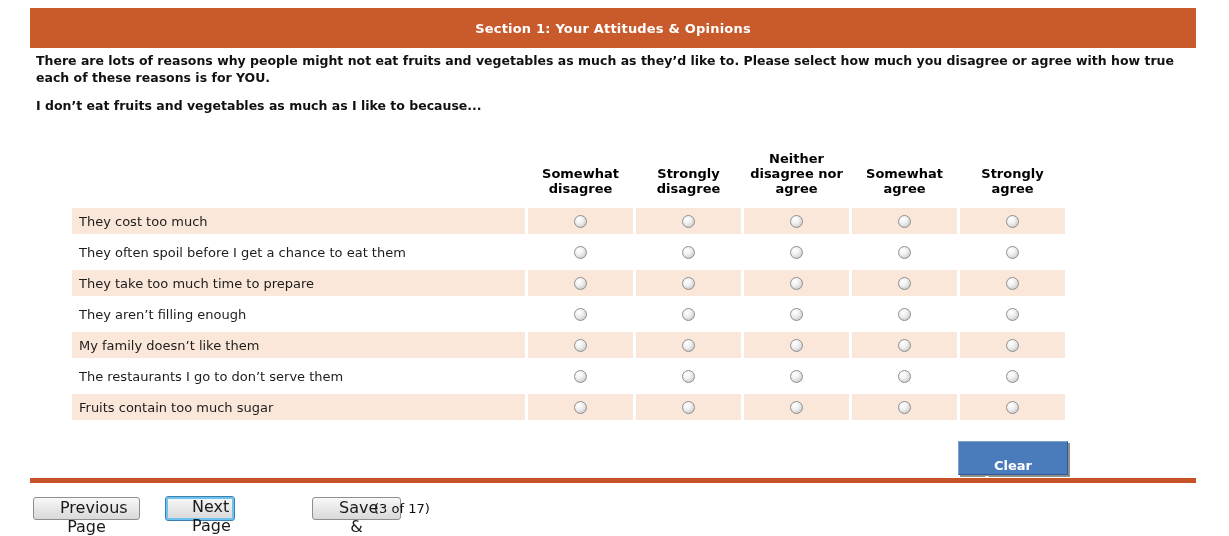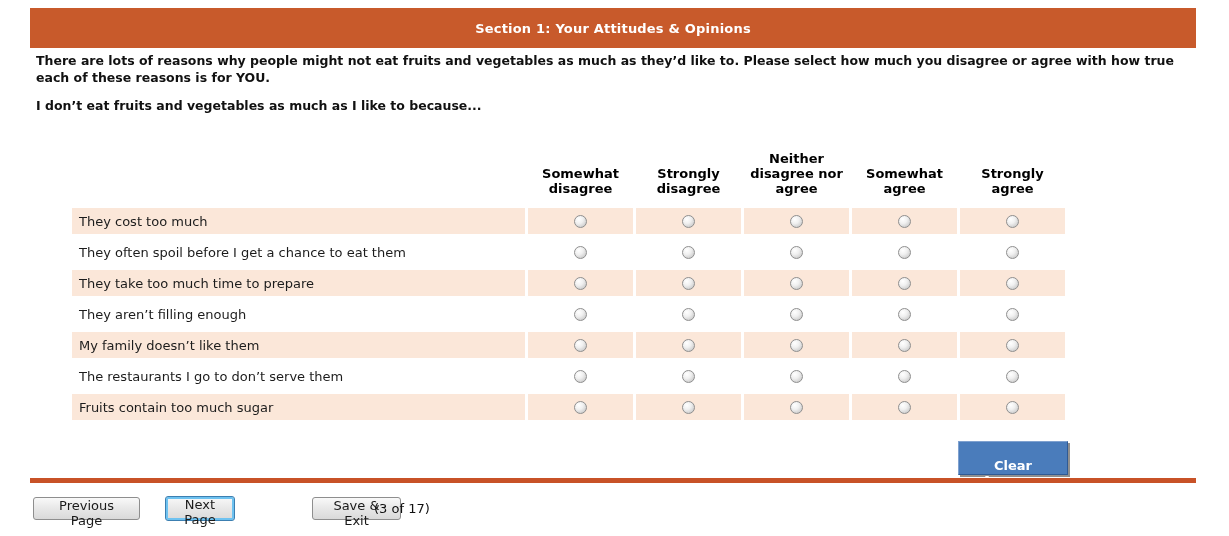--- a/index.html
+++ b/index.html
@@ -125,23 +125,23 @@
   }
 
   
   .nav-btn {
     position: absolute;
     height: 23px;
     border: 1px solid #8E8E8E;
     border-radius: 3px;
     background: linear-gradient(#f9f9f9, #e9e9e9 45%, #d9d9d9);
     font-family: "DejaVu Sans", "Liberation Sans", sans-serif;
-    font-size: 13px;
+    font-size: 16px;
     color: #1a1a1a;
-    padding: 0 17px;
+    padding: 0 26px;
     cursor: pointer;
   }
   .nav-btn.prev { left: 33px; top: 497px; width: 107px; }
   .nav-btn.next {
     left: 165px; top: 496px; width: 70px; height: 25px;
     border: 1px solid #3C7FB1;
     box-shadow: inset 0 0 0 2px #6EC2F0;
   }
   .nav-btn.save { left: 264px; top: 497px; width: 89px; margin-left: 48px; }
   .page-indicator {

